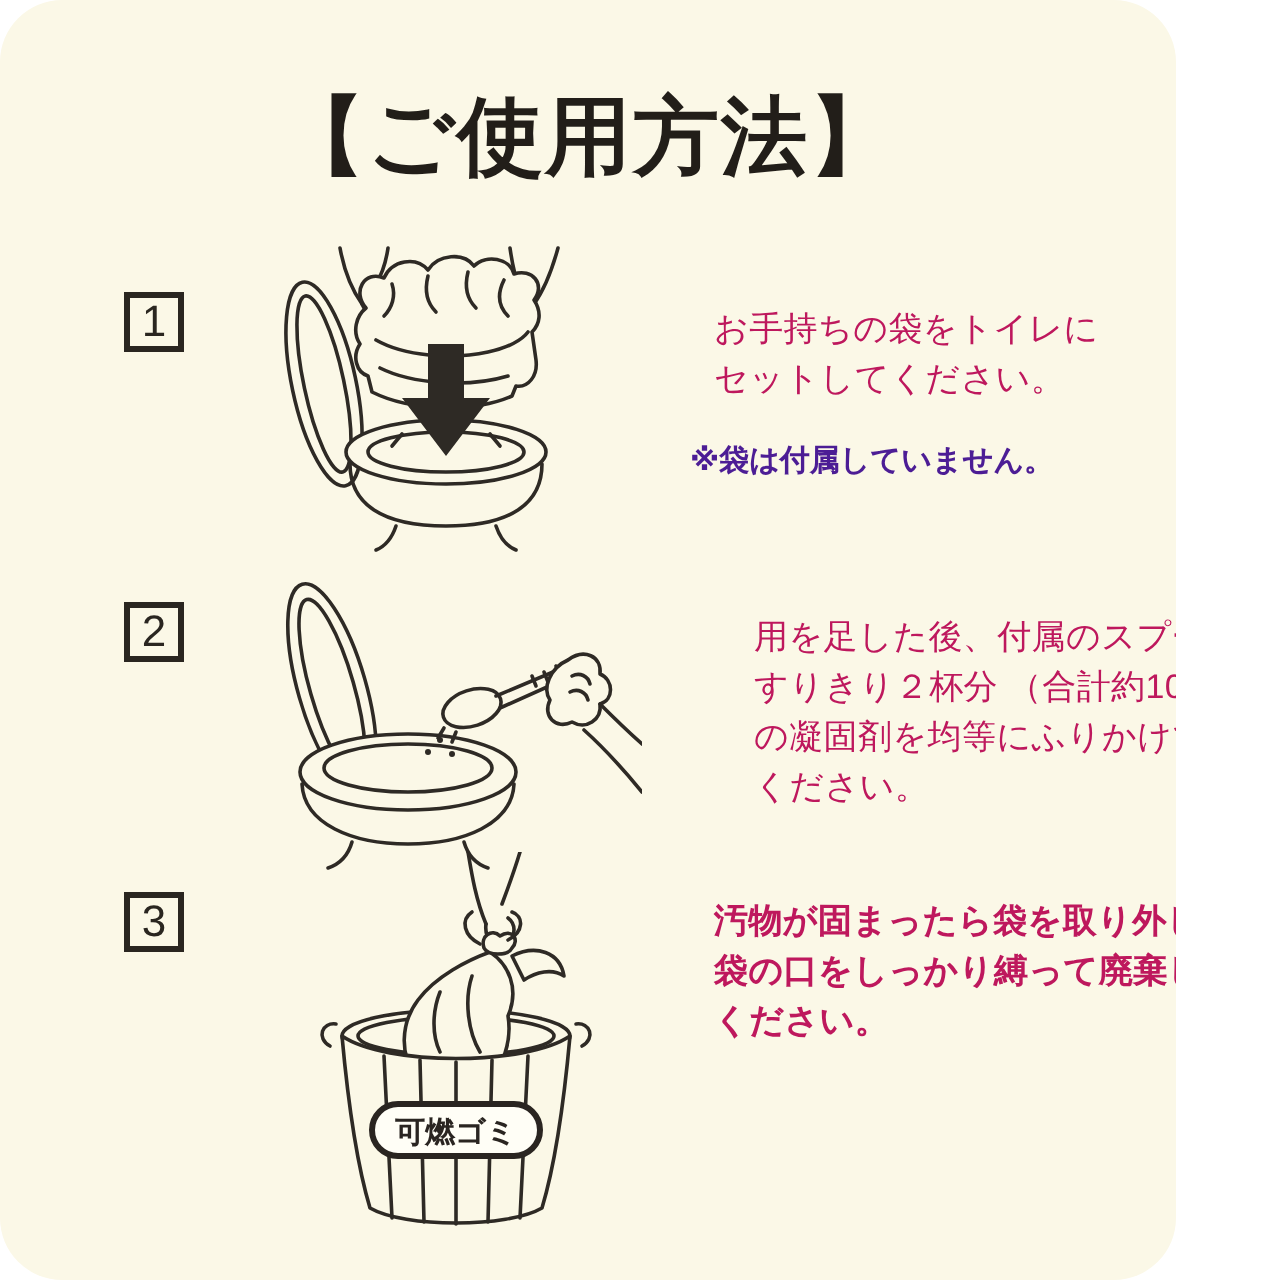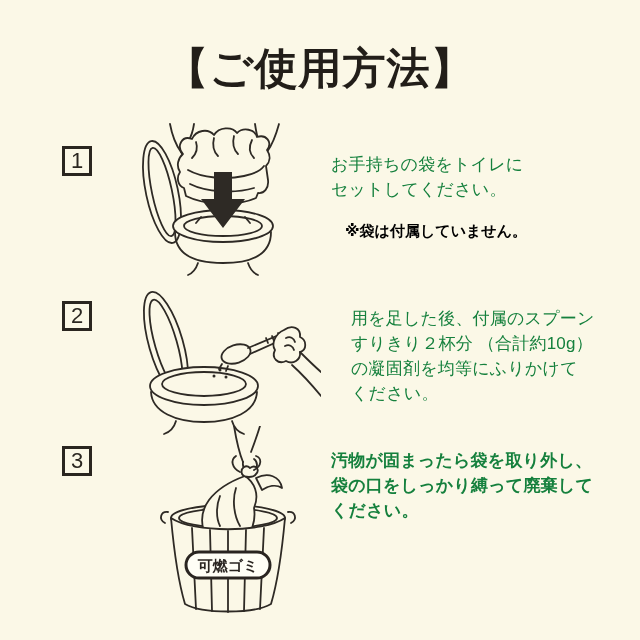--- a/index.html
+++ b/index.html
@@ -1,21 +1,22 @@
 <!DOCTYPE html>
 <html><head>
 <meta charset="utf-8">
 <style>
   html,body{margin:0;padding:0;}
   .sheet{
     position:relative;
-    width:640px;height:640px;
+    width:588px;height:640px;
     background:#FBF8E7;
     overflow:hidden;
     font-family:"Liberation Sans","DejaVu Sans",sans-serif;
+    border-radius:31px;
   }
   .title{
     position:absolute;top:40px;left:0;right:0;
     text-align:center;
     font-size:43px;font-weight:bold;
     color:#221E19;letter-spacing:1px;
     margin:0;
   }
   .step-badge{
     position:absolute;
@@ -27,31 +28,31 @@
     box-sizing:border-box;
   }
   .badge-1{left:62px;top:146px;}
   .badge-2{left:62px;top:301px;}
   .badge-3{left:62px;top:446px;}
   .illus{position:absolute;}
   .illus-1{left:126px;top:122px;}
   .illus-2{left:116px;top:286px;}
   .illus-3{left:148px;top:426px;text-align:right;}
   .step-text{
-    position:absolute;left:331px;width:268px;
-    font-size:17px;line-height:25px;color:#15803d;
+    position:absolute;left:357px;width:268px;
+    font-size:17px;line-height:25px;color:#be185d;
     white-space:pre-line;margin:0;letter-spacing:0.2px;
   }
   .text-1{top:152px;}
   .text-2{top:306px;margin-left:20px;}
   .text-3{top:448px;font-weight:bold;}
   .note{
     position:absolute;left:345px;top:221px;width:268px;
     font-size:15px;line-height:20px;font-weight:bold;
-    color:#000000;white-space:pre-line;margin:0;
+    color:#4c1d95;white-space:pre-line;margin:0;
   }
   .line{fill:none;stroke:#2E2A25;stroke-width:1.8;stroke-linecap:round;stroke-linejoin:round;}
   .fillbg{fill:#FBF8E7;stroke:#2E2A25;stroke-width:1.8;stroke-linecap:round;stroke-linejoin:round;}
   .solid{fill:#2E2A25;stroke:none;}
   .label-box{fill:#FFFEF6;stroke:#2A2521;stroke-width:3;}
   .label-text{fill:#2A2521;font-size:15px;font-weight:bold;font-family:"Liberation Sans","DejaVu Sans",sans-serif;}
 </style>
 </head>
 <body>
 

